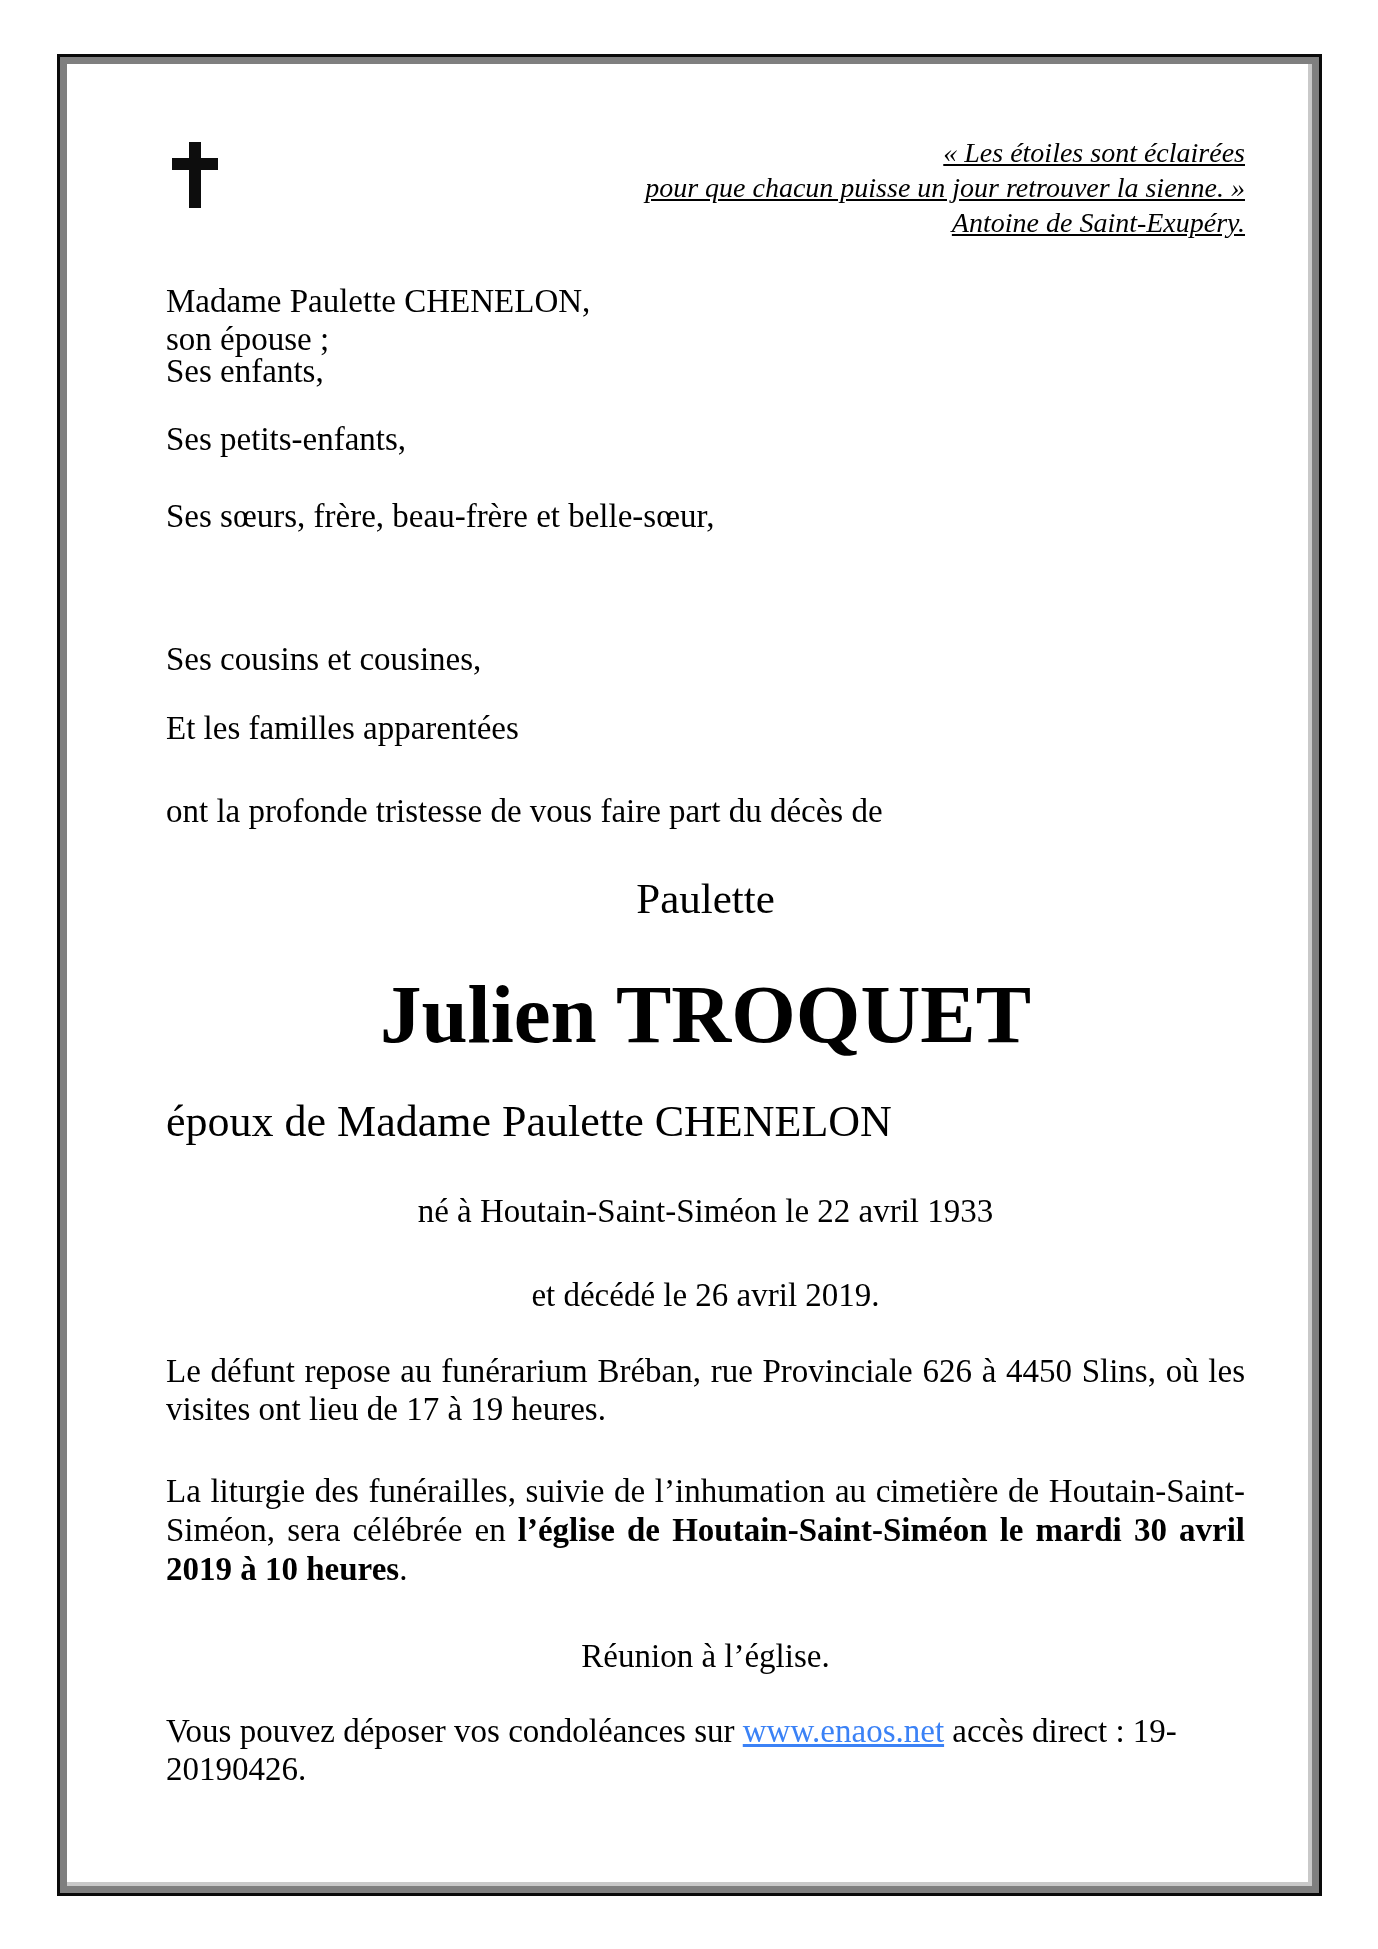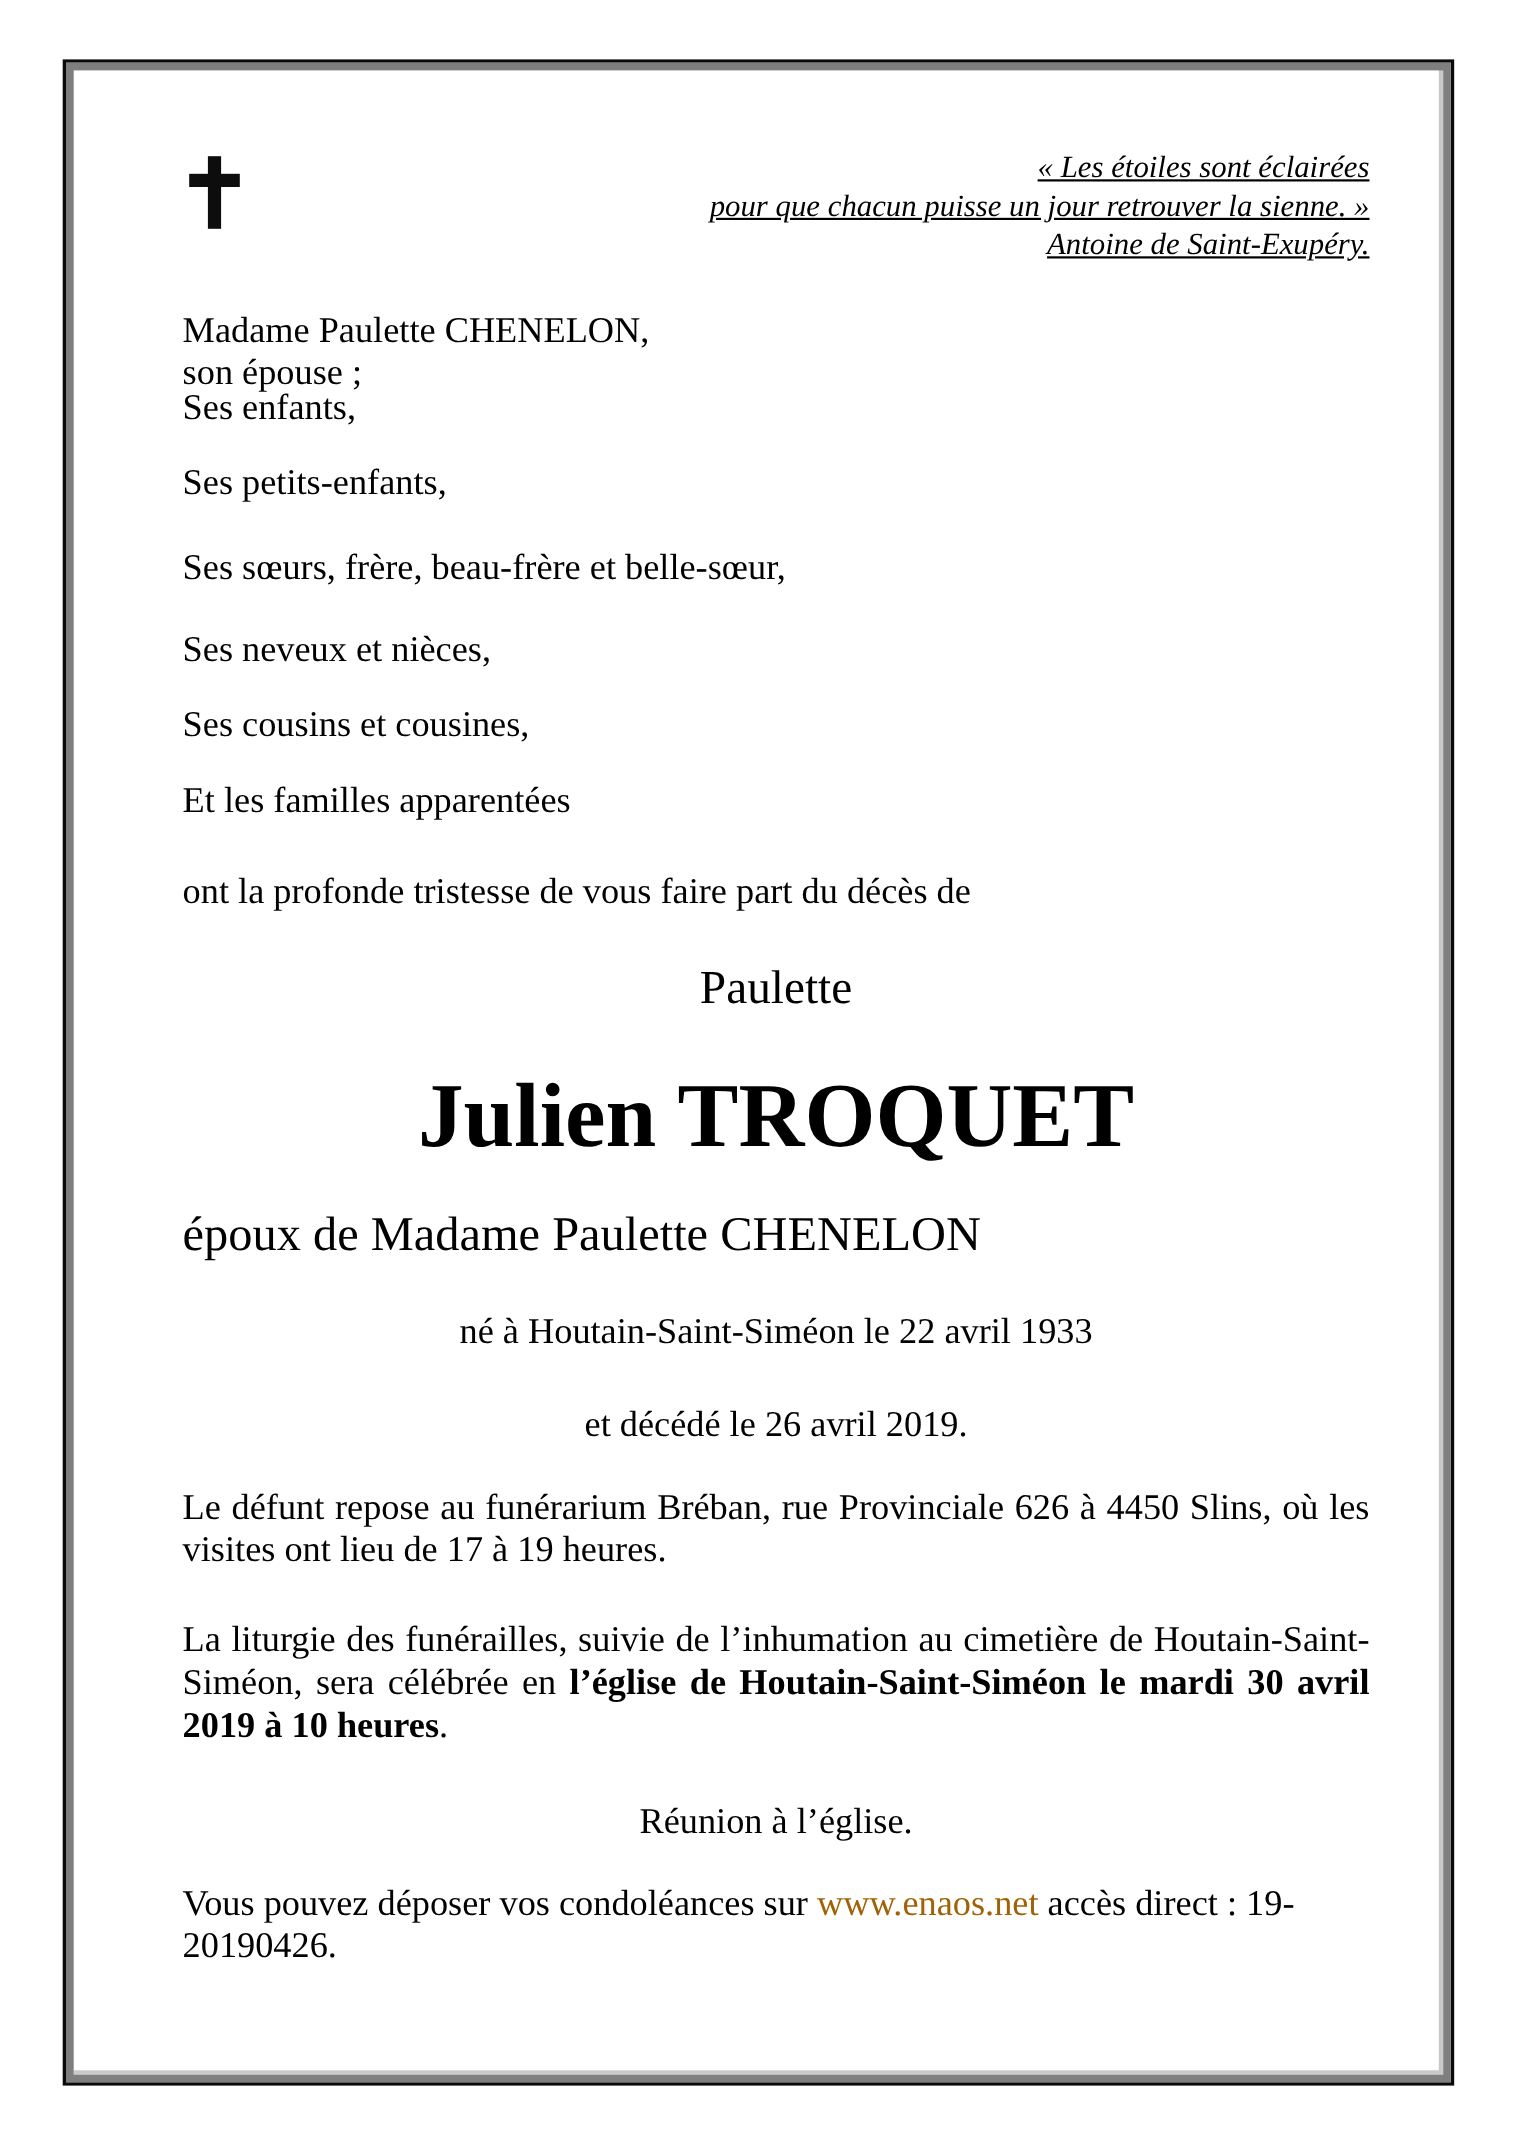--- a/index.html
+++ b/index.html
@@ -125,21 +125,22 @@
   }
   .liturgy .bold { font-weight: bold; }
   .meeting { top: 1570px; text-align: center; }
 
   .condolences {
     top: 1645px;
     text-align: left;
     line-height: 38px;
   }
   .condolences a {
-    color: #a16207;
+    color: #3b82f6;
+    text-decoration: underline;
     cursor: pointer;
   }
 </style>
 </head>
 <body>
 
 <div class="sheet">
 
   <div class="frame">
     <div class="frame-gray"></div>
@@ -159,21 +160,20 @@
     </div>
 
     <div class="abs row-spouse">
       <span class="left">Madame Paulette CHENELON,</span>
       <span class="right">son épouse ;</span>
     </div>
 
     <div class="abs fam-1">Ses enfants,</div>
     <div class="abs fam-2">Ses petits-enfants,</div>
     <div class="abs fam-3">Ses sœurs, frère, beau-frère et belle-sœur,</div>
-    <div class="abs fam-4">Ses neveux et nièces,</div>
     <div class="abs fam-5">Ses cousins et cousines,</div>
     <div class="abs fam-6">Et les familles apparentées</div>
 
     <div class="abs intro">ont la profonde tristesse de vous faire part du décès de</div>
 
     <div class="abs title-civility">Paulette</div>
     <div class="abs deceased-name">Julien TROQUET</div>
     <div class="abs relation">époux de Madame Paulette CHENELON</div>
     <div class="abs birth">né à Houtain-Saint-Siméon le 22 avril 1933</div>
     <div class="abs death">et décédé le 26 avril 2019.</div>

